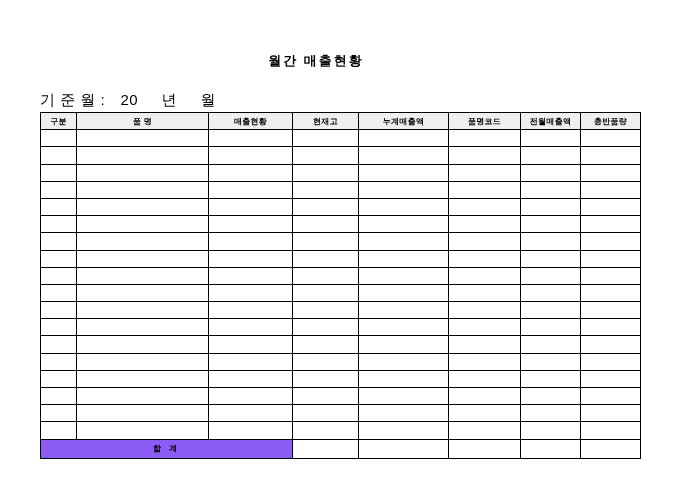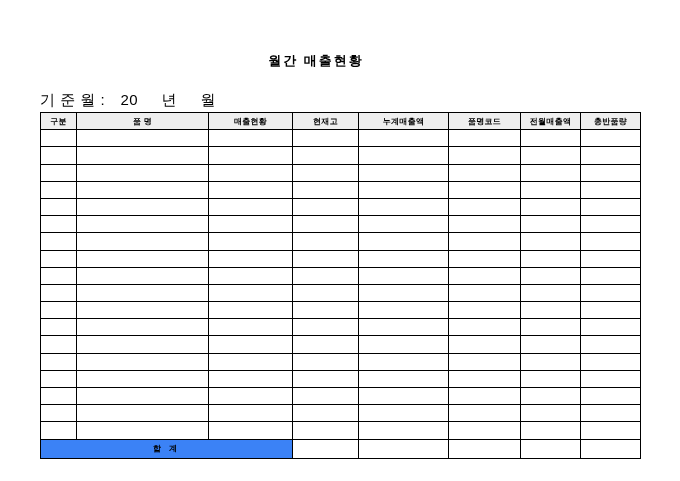--- a/index.html
+++ b/index.html
@@ -67,21 +67,21 @@
     height: 17px;
   }
   tbody td {
     background: #ffffff;
     font-weight: normal;
   }
   tr.total-row td {
     height: 18px;
   }
   tr.total-row td.total-label {
-    background: #3b82f6;
+    background: #8b5cf6;
     font-weight: bold;
     letter-spacing: 3px;
   }
   
   col.c-gubun { width: 36px; }
   col.c-name  { width: 132px; }
   col.c-code  { width: 84px; }
   col.c-stock { width: 66px; }
   col.c-in    { width: 90px; }
   col.c-out   { width: 72px; }

